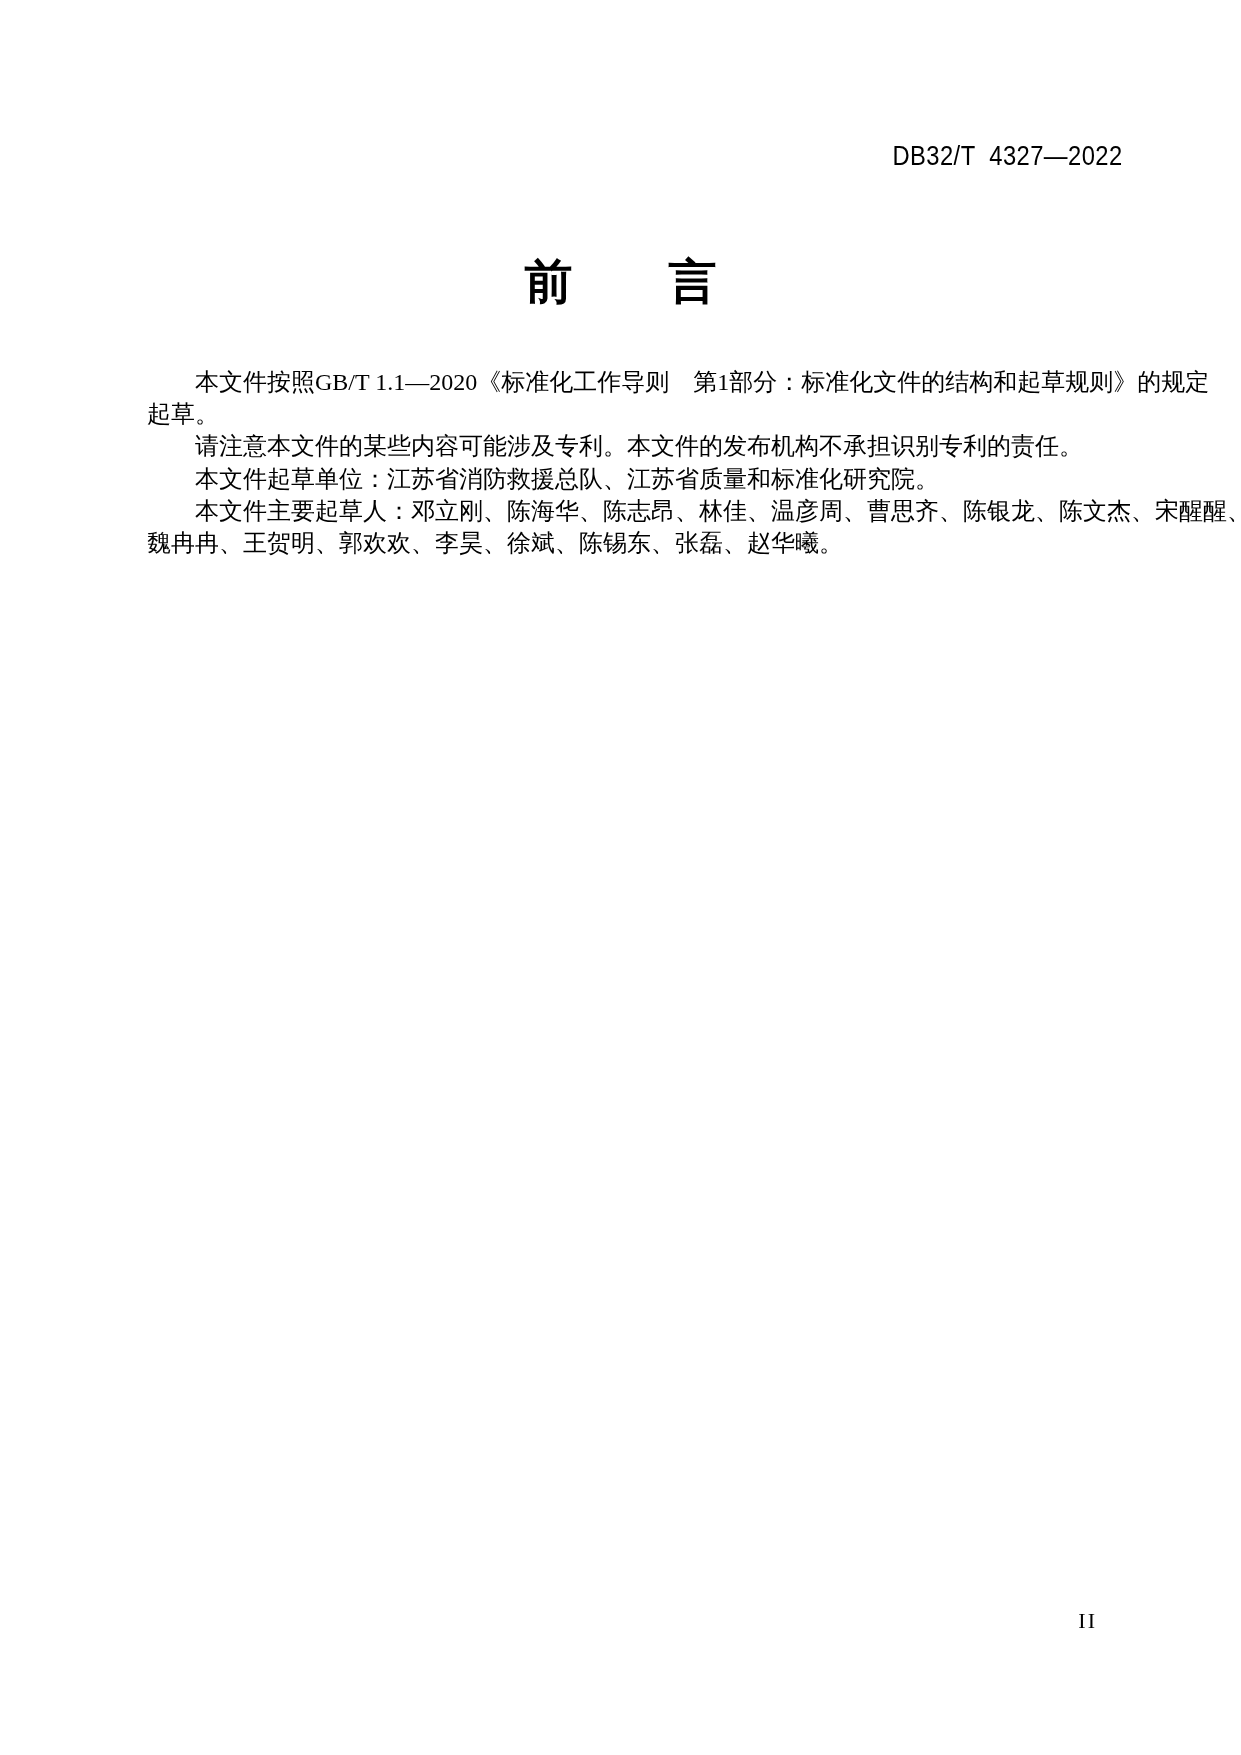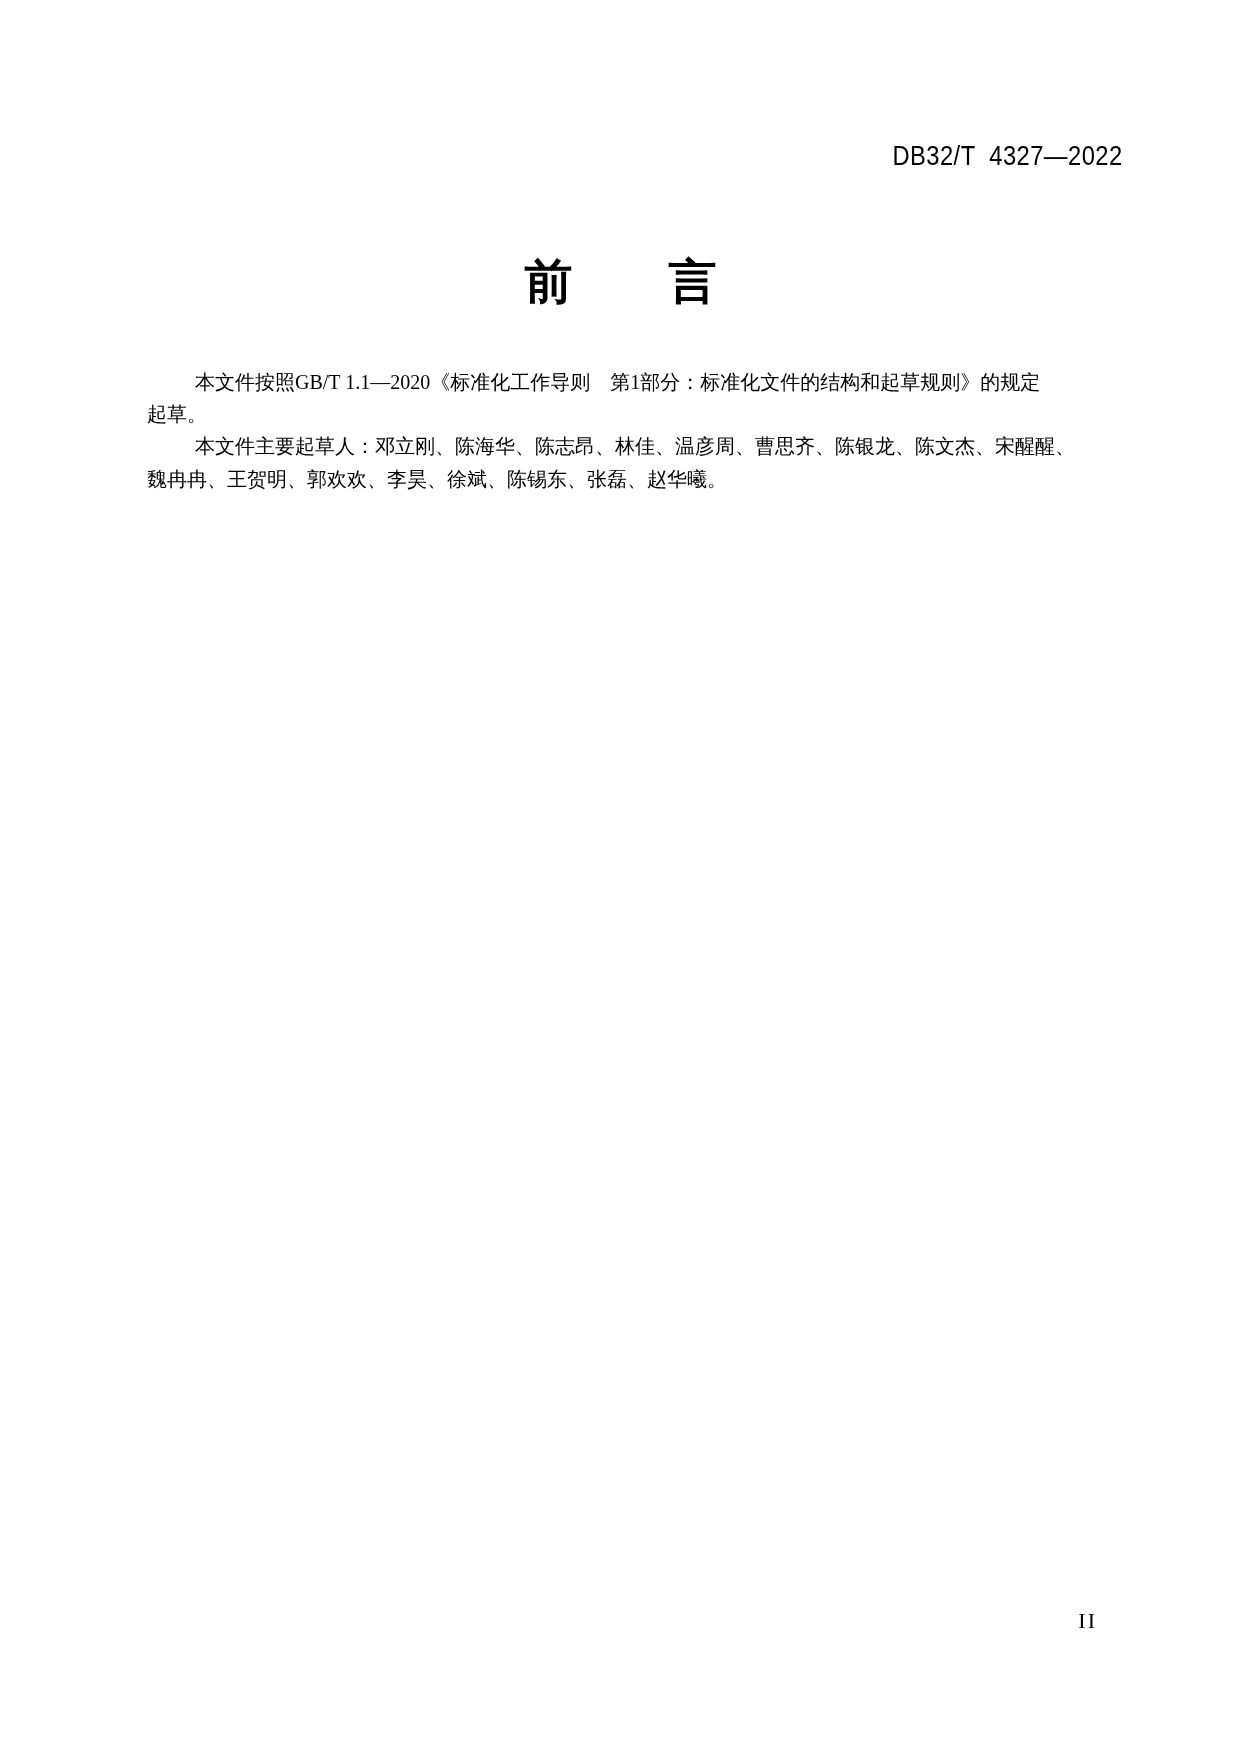--- a/index.html
+++ b/index.html
@@ -38,21 +38,21 @@
     font-weight: 600;
     font-size: 48px;
     line-height: 1;
     white-space: pre;
   }
   .body-block {
     position: absolute;
     top: 366px;
     left: 147px;
     width: 980px;
-    font-size: 20px;
+    font-size: 24px;
     line-height: 32.2px;
   }
   .body-line {
     white-space: pre;
   }
   .body-line.indent {
     padding-left: 48px;
   }
   .page-number {
     position: absolute;
@@ -70,19 +70,21 @@
 
 <div class="page">
 
   <div class="doc-number">DB32/T  4327—2022</div>
 
   <div class="page-title">前　　言</div>
 
   <div class="body-block">
     <div class="body-line indent">本文件按照GB/T 1.1—2020《标准化工作导则　第1部分：标准化文件的结构和起草规则》的规定</div>
     <div class="body-line">起草。</div>
+    <div class="body-line indent">请注意本文件的某些内容可能涉及专利。本文件的发布机构不承担识别专利的责任。</div>
+    <div class="body-line indent">本文件起草单位：江苏省消防救援总队、江苏省质量和标准化研究院。</div>
     <div class="body-line indent">本文件主要起草人：邓立刚、陈海华、陈志昂、林佳、温彦周、曹思齐、陈银龙、陈文杰、宋醒醒、</div>
     <div class="body-line">魏冉冉、王贺明、郭欢欢、李昊、徐斌、陈锡东、张磊、赵华曦。</div>
   </div>
 
   <div class="page-number">II</div>
 
 </div>
 
 </body></html>

